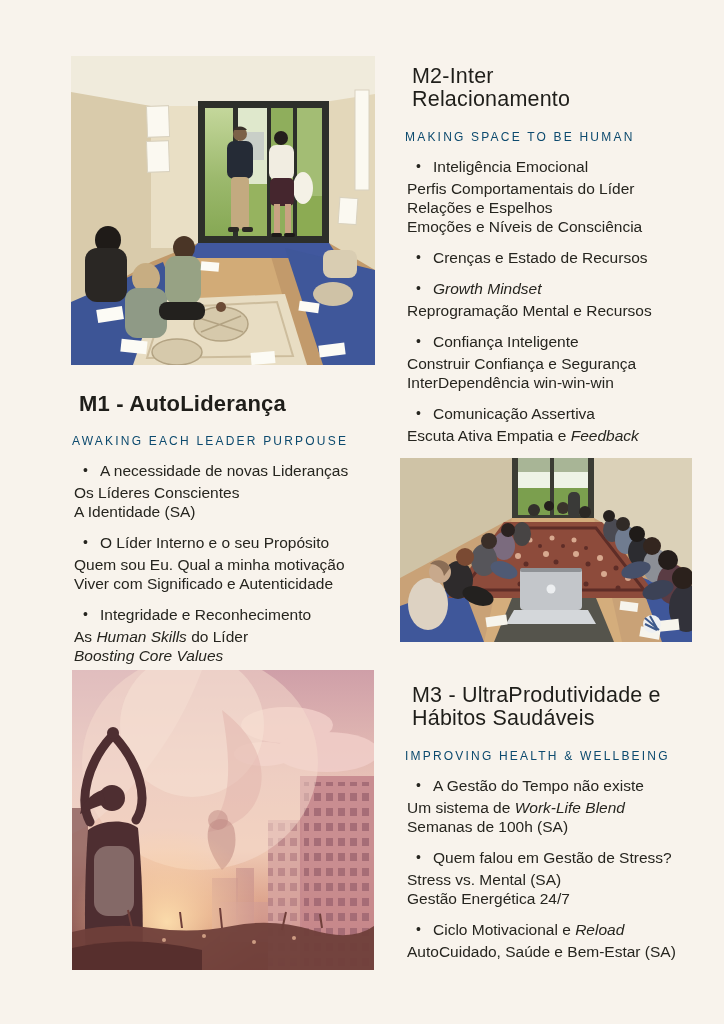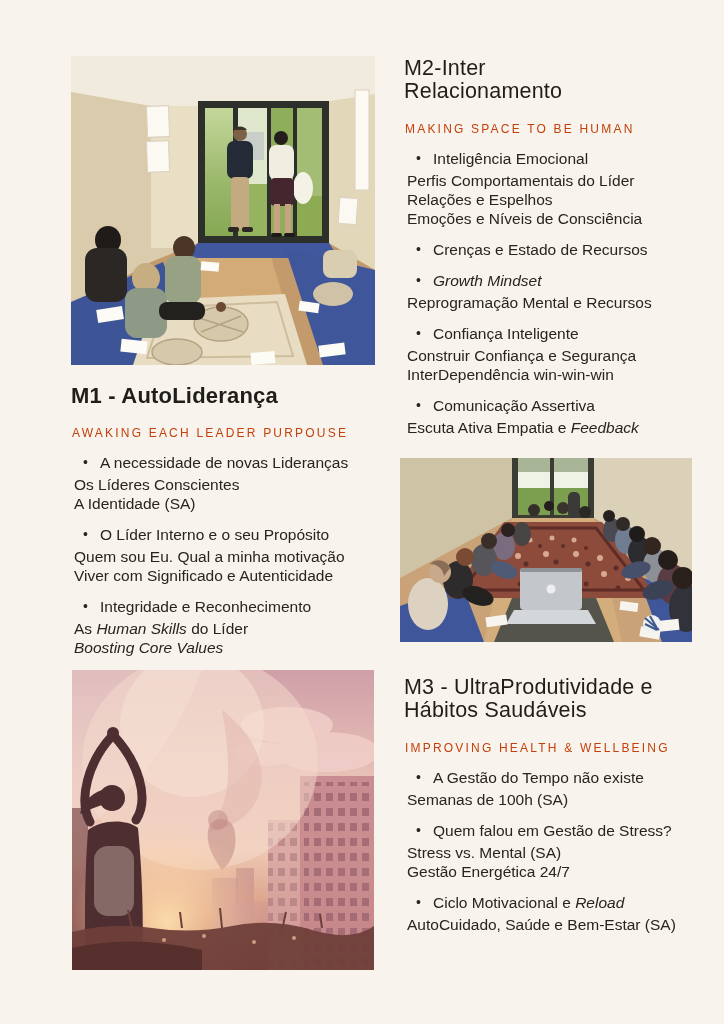--- a/index.html
+++ b/index.html
@@ -11,27 +11,27 @@
   .photo{position:absolute;overflow:hidden;}
   .photo svg{display:block;width:100%;height:100%;}
   .photo-1{left:71px;top:56px;width:304px;height:309px;}
   .photo-2{left:400px;top:458px;width:292px;height:184px;}
   .photo-3{left:72px;top:670px;width:302px;height:300px;}
   .module{position:absolute;}
   .module-m2{left:404px;top:57px;width:310px;}
   .module-m1{left:71px;top:384px;width:334px;}
   .module-m3{left:404px;top:676px;width:314px;}
   .module-title{
-    margin:0;font-size:21.5px;line-height:1.06;font-weight:500;
+    margin:8px;font-size:21.5px;line-height:1.06;font-weight:500;
     letter-spacing:.2px;color:#1f1e1a;white-space:pre-line;
   }
   .module-m1 .module-title{font-size:22px;font-weight:bold;}
   .tagline{
     margin:19px 0 0 1px;font-size:12px;letter-spacing:2.2px;
-    font-weight:500;color:#c2410c;
+    font-weight:500;color:#0c4a6e;
   }
   .bullets{margin-top:13px;}
   .bullet-group{margin-bottom:12px;}
   .bullet-group:last-child{margin-bottom:0;}
   .line{font-size:15.5px;line-height:19px;padding-left:3px;color:#26251f;}
   .line.first{display:flex;padding-left:0;margin-bottom:3px;}
   .dot{width:29px;flex:none;text-align:center;font-size:14px;}
   .it{font-style:italic;}
 </style>
 </head>
@@ -394,20 +394,21 @@
   <section class="module module-m3">
     <h2 class="module-title">M3 - UltraProdutividade e
 Hábitos Saudáveis</h2>
     <p class="tagline">IMPROVING HEALTH &amp; WELLBEING</p>
     <div class="bullets">
         <div class="bullet-group">
           <div class="line first">
             <span class="dot">•</span>
             <span class="txt"><span>A Gestão do Tempo não existe</span></span>
           </div>
+          <div class="line"><span class="txt"><span>Um sistema de </span><span class="it">Work-Life Blend</span></span></div>
           <div class="line"><span class="txt"><span>Semanas de 100h (SA)</span></span></div>
         </div>
         <div class="bullet-group">
           <div class="line first">
             <span class="dot">•</span>
             <span class="txt"><span>Quem falou em Gestão de Stress?</span></span>
           </div>
           <div class="line"><span class="txt"><span>Stress vs. Mental (SA)</span></span></div>
           <div class="line"><span class="txt"><span>Gestão Energética 24/7</span></span></div>
         </div>

